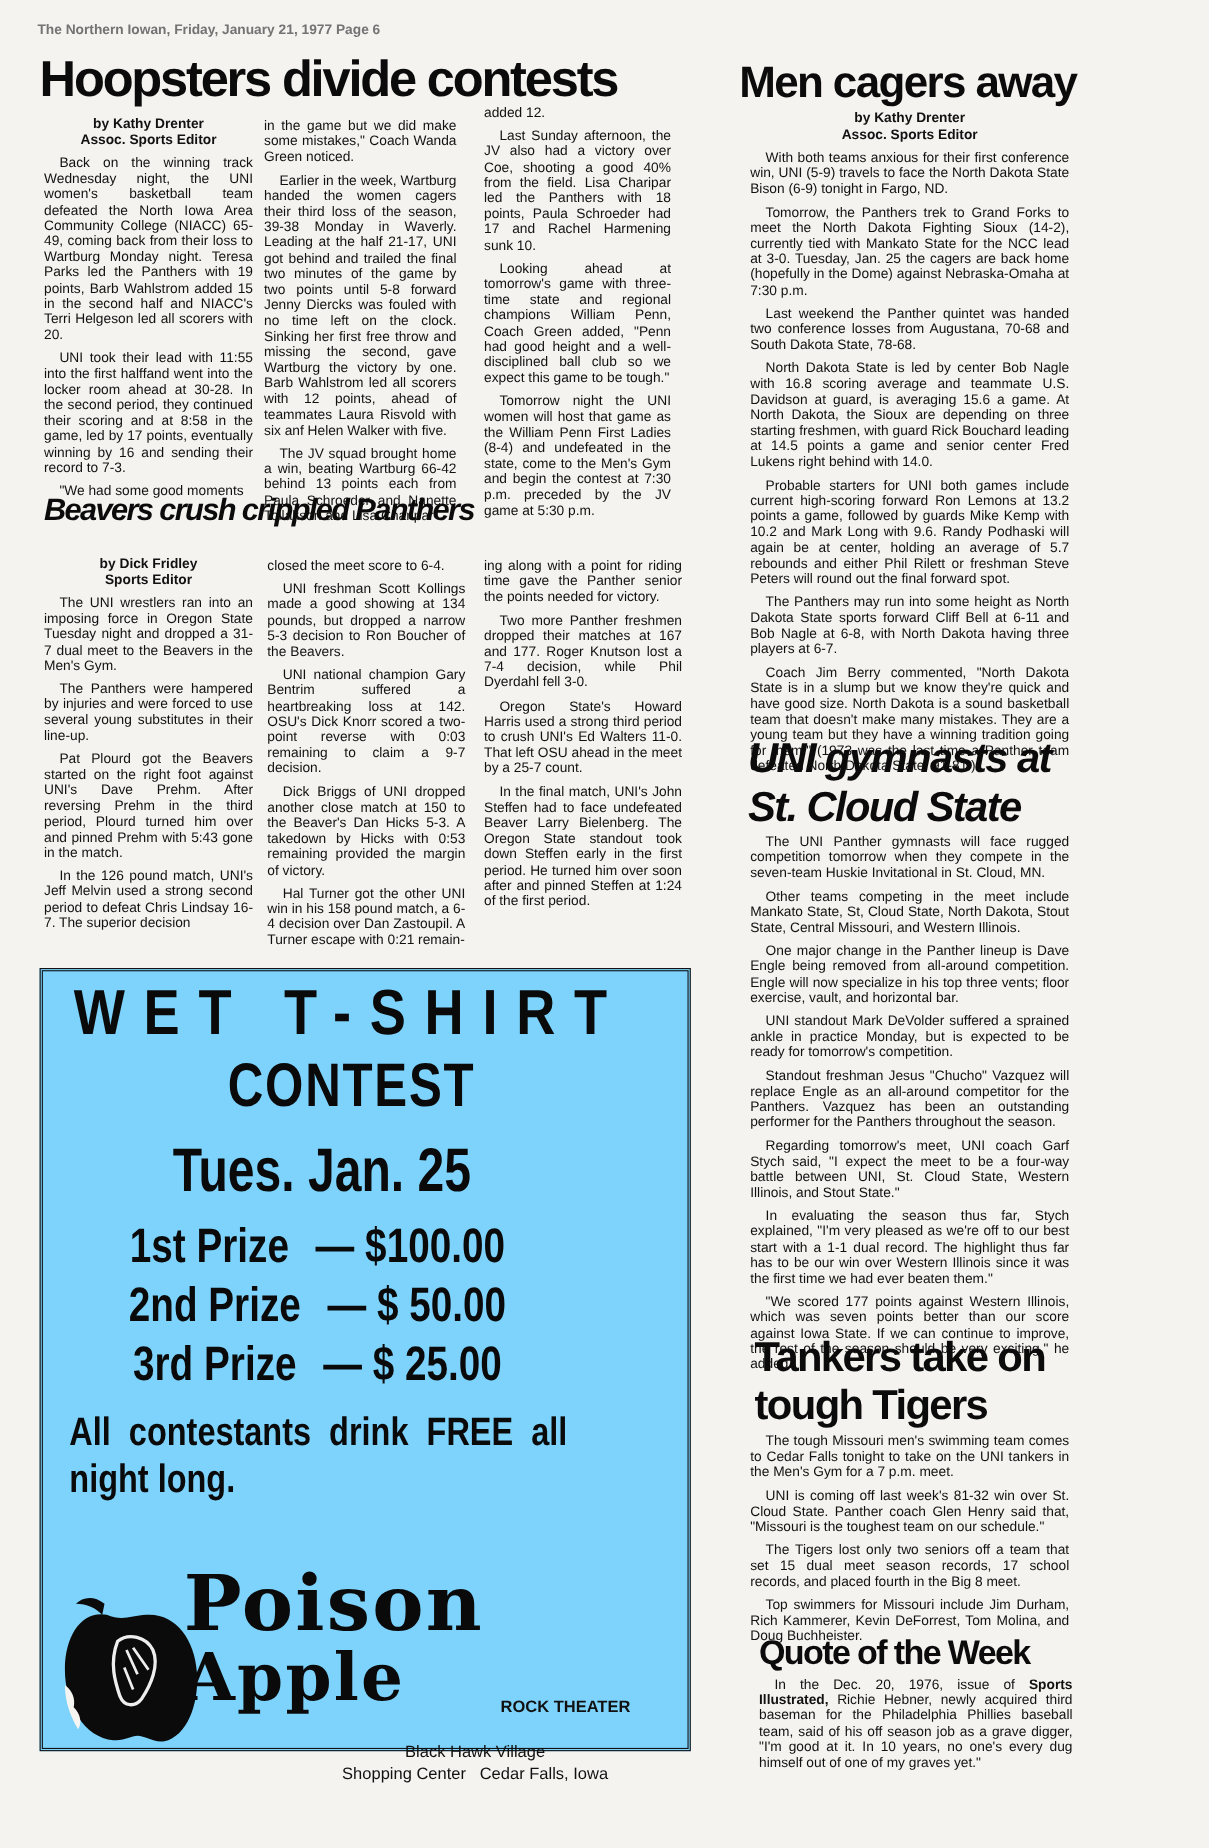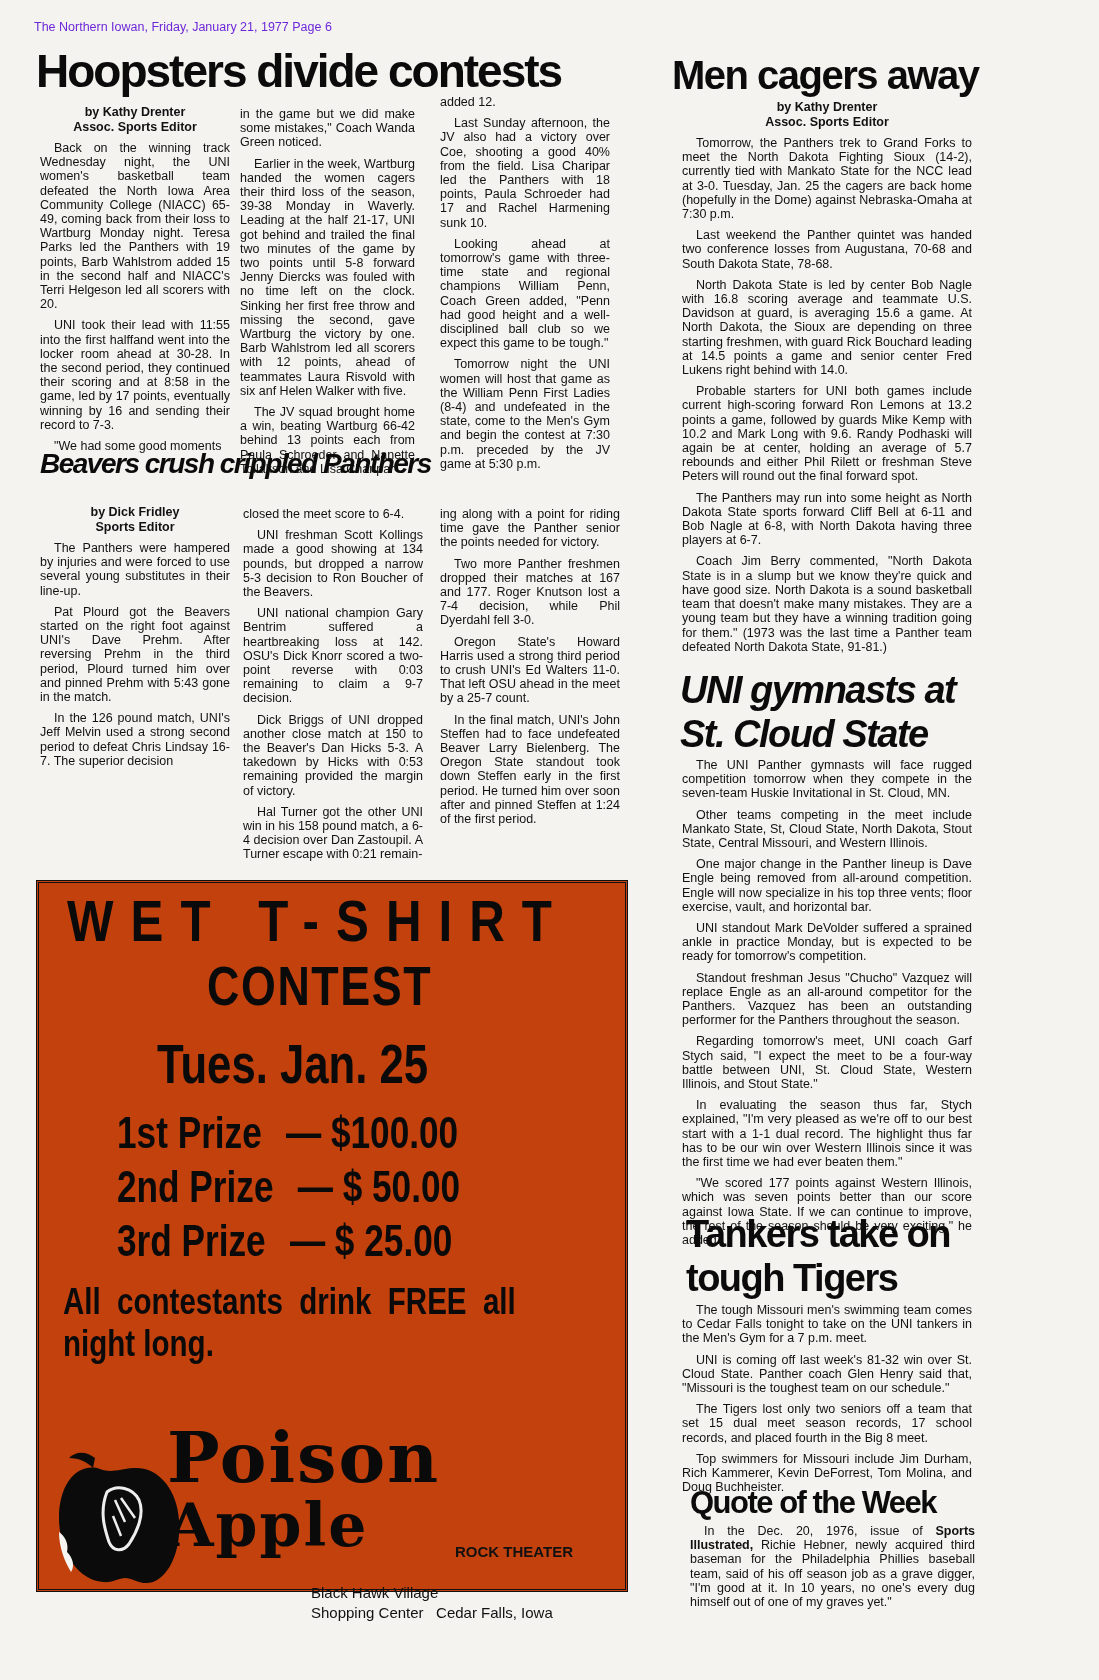--- a/index.html
+++ b/index.html
@@ -2,30 +2,30 @@
 <html><head>
 <meta charset="utf-8">
 <style>
   html, body { margin: 0; padding: 0; }
   body {
     width: 1099px; height: 1680px; position: relative; overflow: hidden;
     background: #f4f3f0; color: #111;
     font-family: "Liberation Sans", sans-serif;
   }
   .abs { position: absolute; }
-  .folio { left: 34px; top: 20px; font-size: 12.5px; color: #6d28d9; }
+  .folio { left: 34px; top: 20px; font-size: 12.5px; color: #737373; font-weight: bold; }
   .hl { font-family: "Liberation Sans", sans-serif; font-weight: bold; color: #0b0b0b; letter-spacing: -1.5px; line-height: 1; margin: 0; }
   .hl.italic { font-style: italic; }
   .byline { text-align: center; font-weight: bold; font-size: 12.5px; line-height: 15px; margin-bottom: 6px; }
   .col { font-size: 12.5px; line-height: 14.2px; text-align: justify; }
   .col p { margin: 0 0 7px 0; text-indent: 14px; }
   .col p.noindent { text-indent: 0; }
   .ad {
     left: 36px; top: 880px; width: 592px; height: 712px;
-    border: 3px double #111; box-sizing: border-box; background: #c2410c;
+    border: 3px double #111; box-sizing: border-box; background: #7dd3fc; text-align: center;
   }
   .ad .cond {
     font-family: "Liberation Sans", sans-serif; font-weight: bold;
     transform-origin: left top; white-space: nowrap; color: #0a0a0a;
   }
   .poison {
     font-family: "DejaVu Serif", serif; font-weight: bold; color: #0a0a0a;
     letter-spacing: 2px; line-height: 1;
   }
   .apple-icon { left: 55px; top: 1440px; width: 130px; height: 150px; }
@@ -63,20 +63,21 @@
 </section>
 
 <section>
   <h1 class="abs hl italic" style="left:40px; top:450px; font-size:28px;">Beavers crush crippled Panthers</h1>
 
   <div class="abs col" style="left:40px; top:505px; width:190px;">
     <div class="byline">
       <div>by Dick Fridley</div>
       <div>Sports Editor</div>
     </div>
+    <p>The UNI wrestlers ran into an imposing force in Oregon State Tuesday night and dropped a 31-7 dual meet to the Beavers in the Men's Gym.</p>
     <p>The Panthers were hampered by injuries and were forced to use several young substitutes in their line-up.</p>
     <p>Pat Plourd got the Beavers started on the right foot against UNI's Dave Prehm. After reversing Prehm in the third period, Plourd turned him over and pinned Prehm with 5:43 gone in the match.</p>
     <p>In the 126 pound match, UNI's Jeff Melvin used a strong second period to defeat Chris Lindsay 16-7. The superior decision</p>
   </div>
 
   <div class="abs col" style="left:243px; top:507px; width:180px;">
     <p class="noindent">closed the meet score to 6-4.</p>
     <p>UNI freshman Scott Kollings made a good showing at 134 pounds, but dropped a narrow 5-3 decision to Ron Boucher of the Beavers.</p>
     <p>UNI national champion Gary Bentrim suffered a heartbreaking loss at 142. OSU's Dick Knorr scored a two-point reverse with 0:03 remaining to claim a 9-7 decision.</p>
     <p>Dick Briggs of UNI dropped another close match at 150 to the Beaver's Dan Hicks 5-3. A takedown by Hicks with 0:53 remaining provided the margin of victory.</p>
@@ -91,20 +92,21 @@
   </div>
 </section>
 
 <section>
   <h1 class="abs hl" style="left:672px; top:55px; font-size:40px;">Men cagers away</h1>
   <div class="abs col" style="left:682px; top:100px; width:290px;">
     <div class="byline">
       <div>by Kathy Drenter</div>
       <div>Assoc. Sports Editor</div>
     </div>
+    <p>With both teams anxious for their first conference win, UNI (5-9) travels to face the North Dakota State Bison (6-9) tonight in Fargo, ND.</p>
     <p>Tomorrow, the Panthers trek to Grand Forks to meet the North Dakota Fighting Sioux (14-2), currently tied with Mankato State for the NCC lead at 3-0. Tuesday, Jan. 25 the cagers are back home (hopefully in the Dome) against Nebraska-Omaha at 7:30 p.m.</p>
     <p>Last weekend the Panther quintet was handed two conference losses from Augustana, 70-68 and South Dakota State, 78-68.</p>
     <p>North Dakota State is led by center Bob Nagle with 16.8 scoring average and teammate U.S. Davidson at guard, is averaging 15.6 a game. At North Dakota, the Sioux are depending on three starting freshmen, with guard Rick Bouchard leading at 14.5 points a game and senior center Fred Lukens right behind with 14.0.</p>
     <p>Probable starters for UNI both games include current high-scoring forward Ron Lemons at 13.2 points a game, followed by guards Mike Kemp with 10.2 and Mark Long with 9.6. Randy Podhaski will again be at center, holding an average of 5.7 rebounds and either Phil Rilett or freshman Steve Peters will round out the final forward spot.</p>
     <p>The Panthers may run into some height as North Dakota State sports forward Cliff Bell at 6-11 and Bob Nagle at 6-8, with North Dakota having three players at 6-7.</p>
     <p>Coach Jim Berry commented, "North Dakota State is in a slump but we know they're quick and have good size. North Dakota is a sound basketball team that doesn't make many mistakes. They are a young team but they have a winning tradition going for them." (1973 was the last time a Panther team defeated North Dakota State, 91-81.)</p>
   </div>
 </section>
 
 <section>

